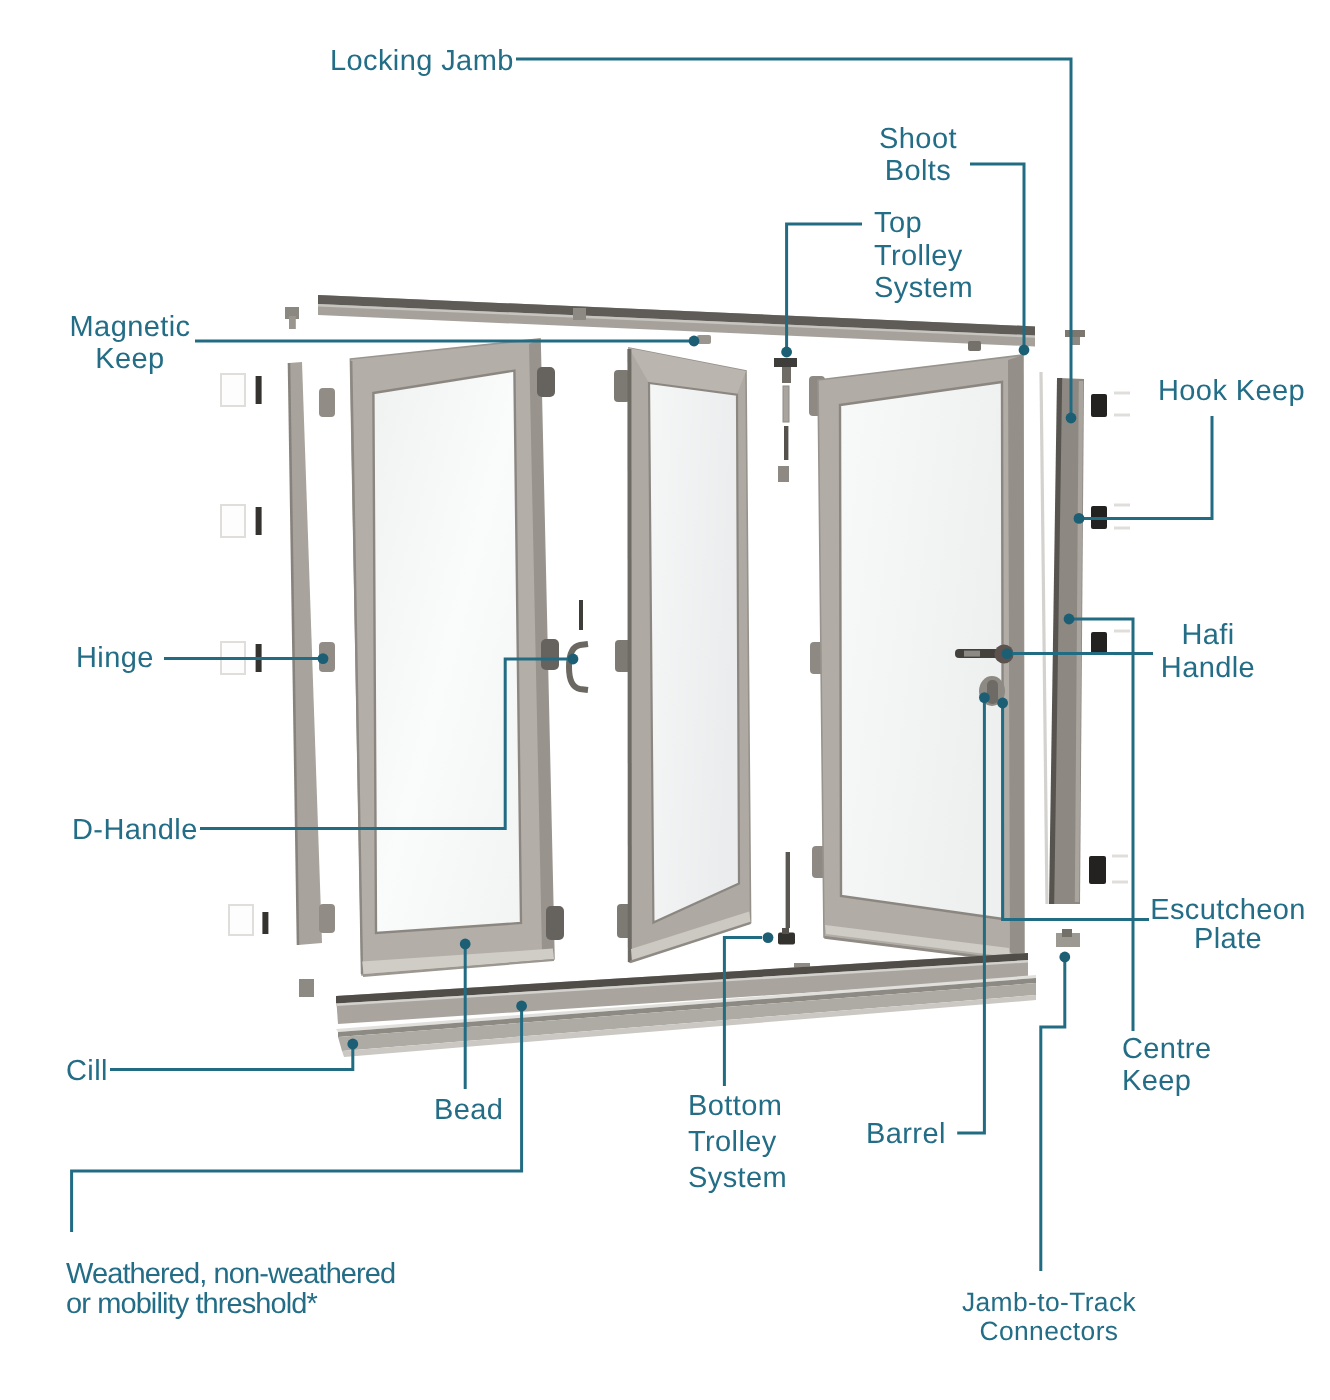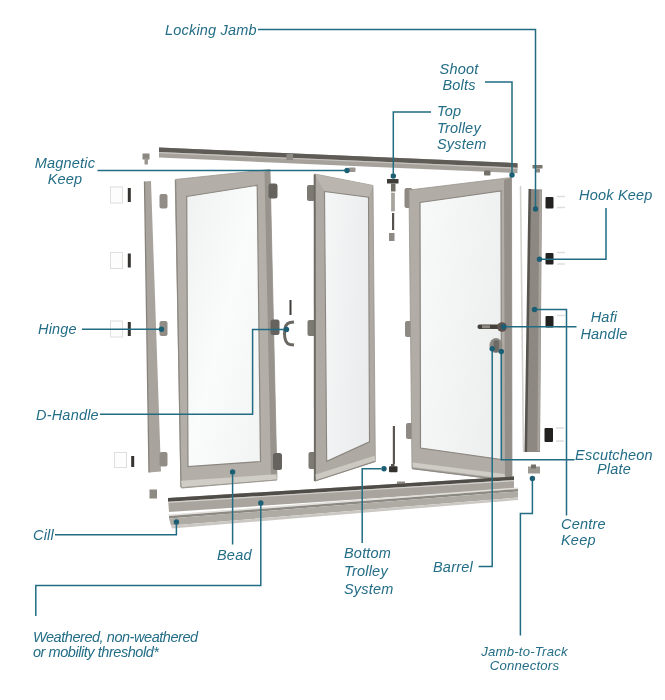--- a/index.html
+++ b/index.html
@@ -1,16 +1,16 @@
 <!DOCTYPE html>
 <html><head>
 <meta charset="utf-8">
 <style>
 html,body{margin:0;padding:0;background:#fff;}
-#stage{position:relative;width:665px;height:700px;background:#fff;overflow:hidden;font-style:italic;}
+#stage{position:relative;width:665px;height:700px;background:#fff;overflow:hidden;}
 text{font-family:"Liberation Sans",sans-serif;}
 .lbl{font-family:"Liberation Sans",sans-serif;font-size:14.5px;fill:#236d86;letter-spacing:0.2px;}
 .ln{stroke:#226c83;stroke-width:1.5;fill:none;}
 .dot{fill:#1c5f75;stroke:none;}
 </style>
 </head>
 <body>
 <div id="stage">
 <svg width="665" height="700" viewBox="0 0 665 700" xmlns="http://www.w3.org/2000/svg">
 <defs>

